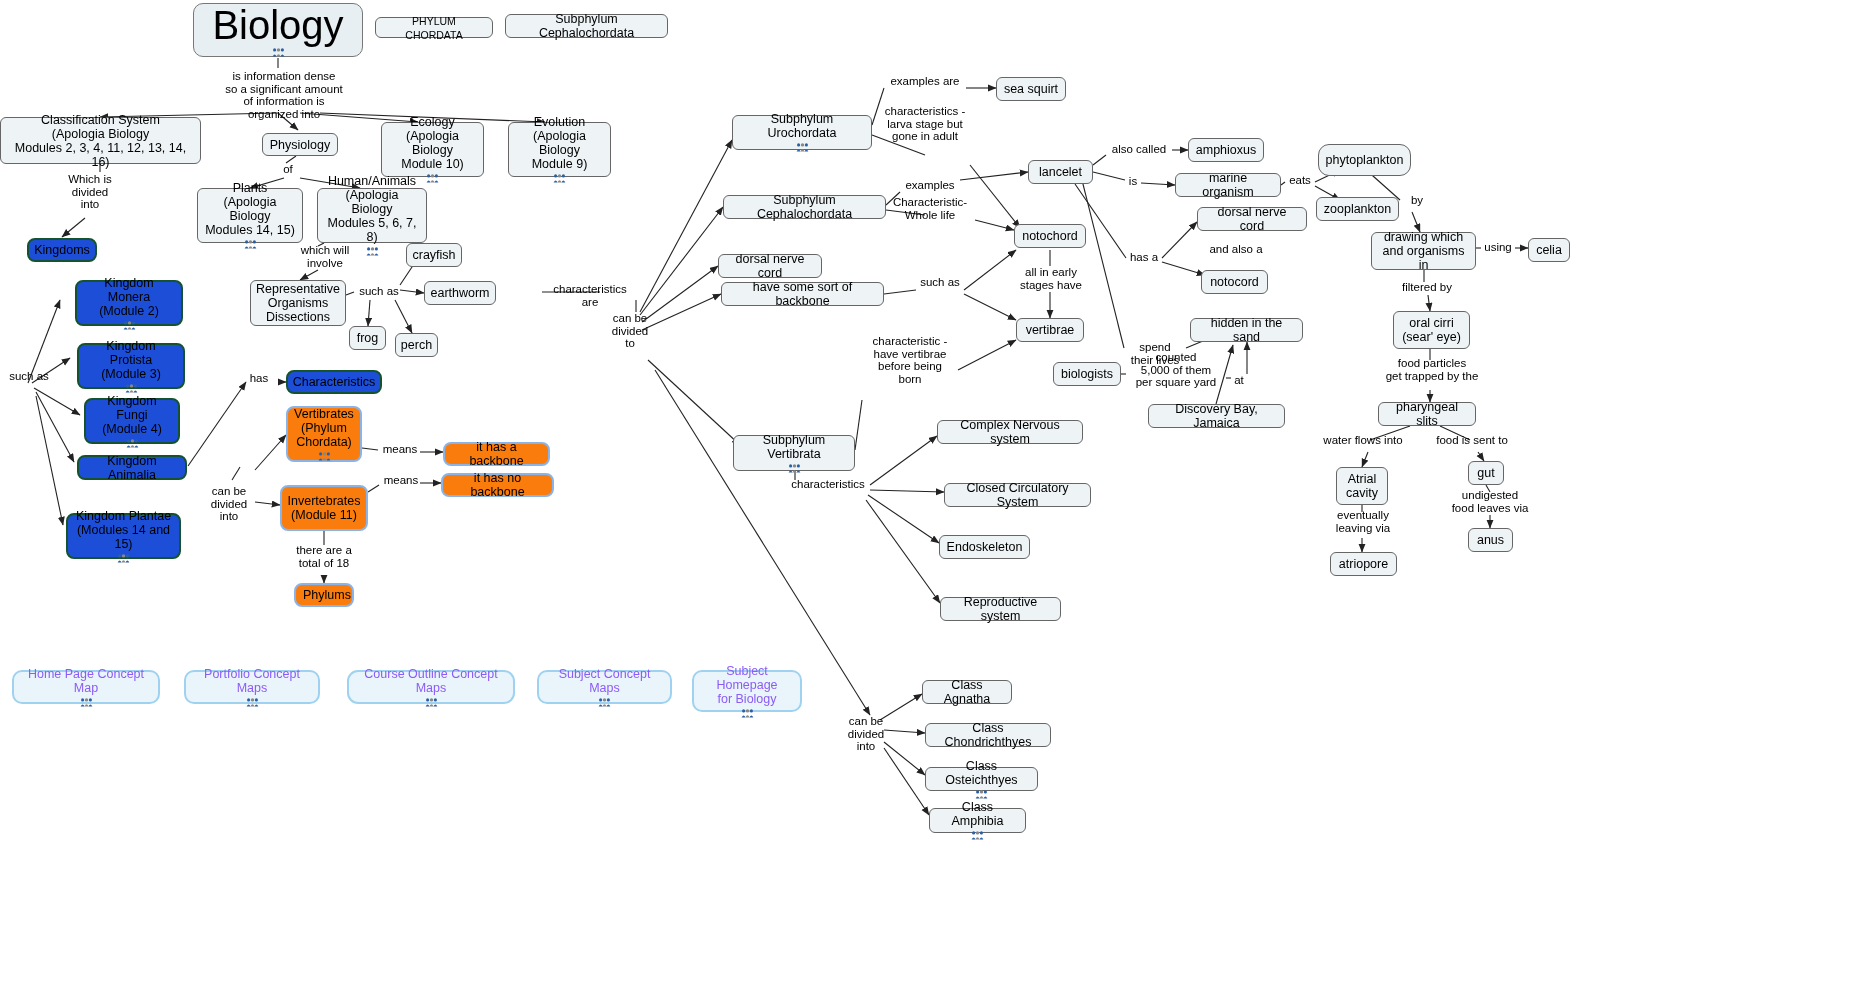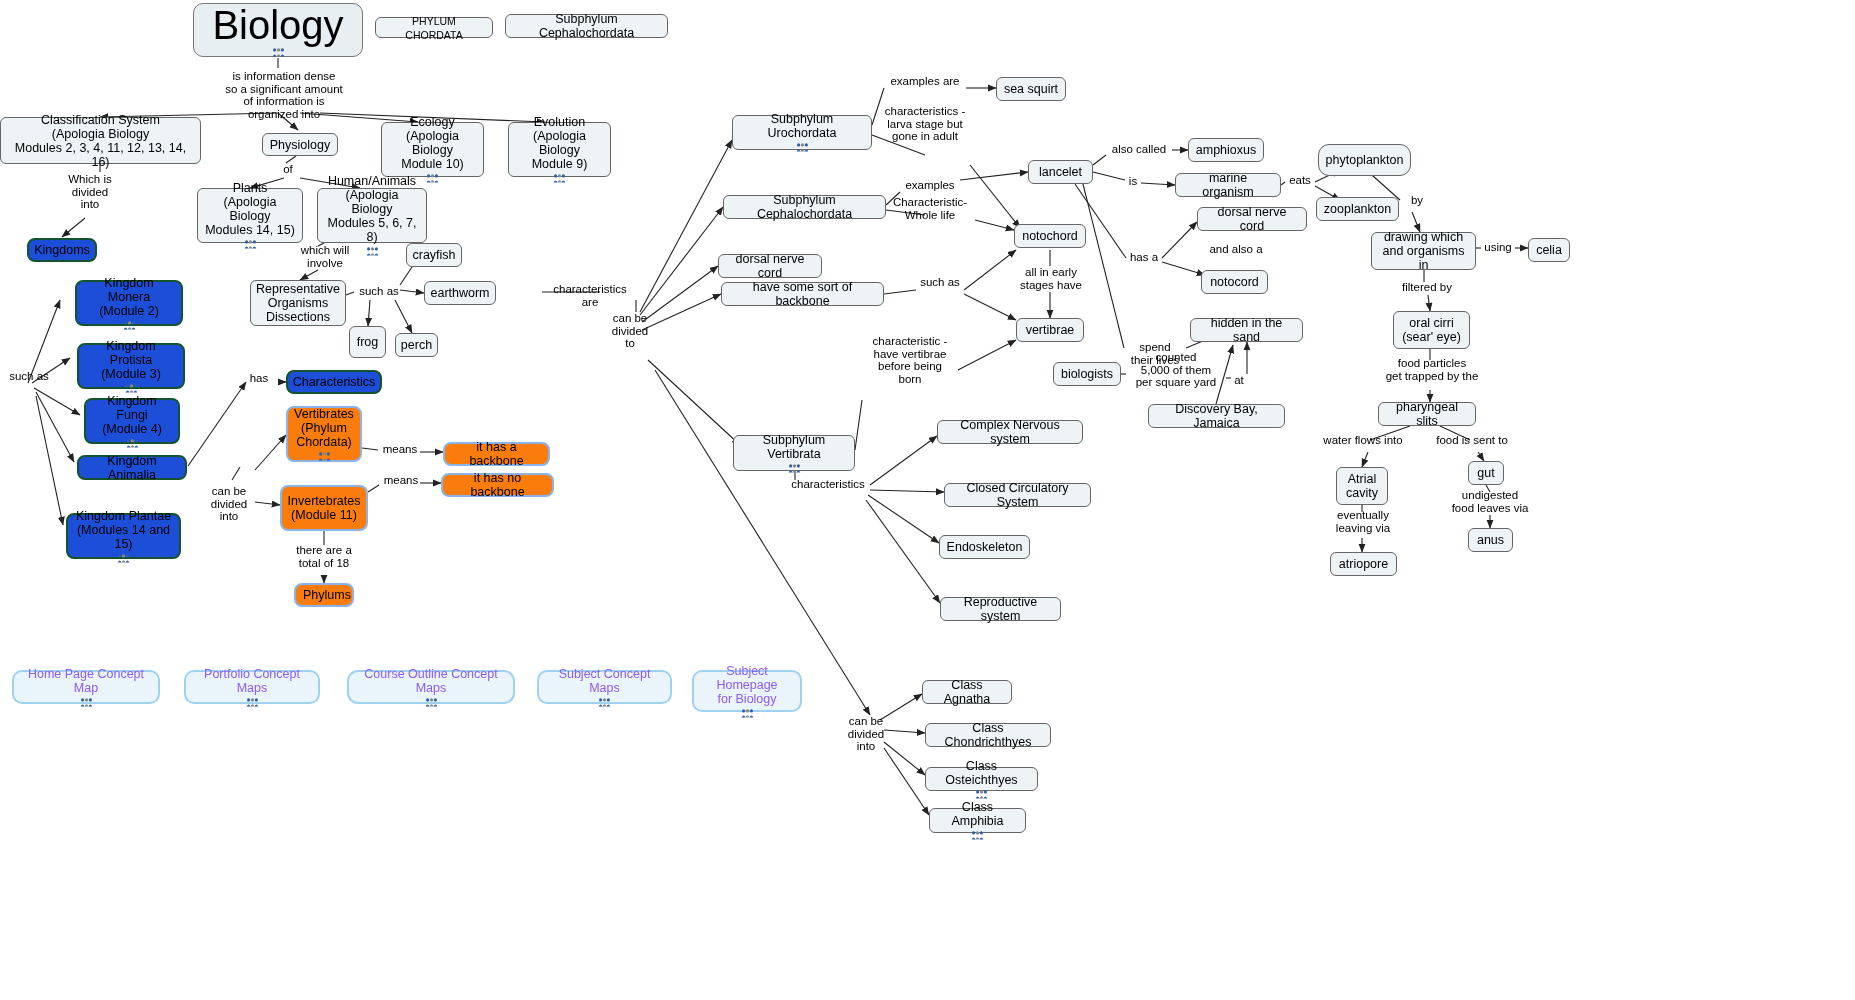--- a/index.html
+++ b/index.html
@@ -217,21 +217,21 @@
           <path d="M1 14 q3 -6 6 0 z" fill="#2a5fa5"></path>
           <path d="M13 14 q3 -6 6 0 z" fill="#2a5fa5"></path>
           <path d="M6.8 14 q3.2 -7 6.4 0 z" fill="#888"></path>
         </svg></span></div>
     <div class="node red" style="left: 27px; top: 238px; width: 70px; height: 24px;"><span>Kingdoms</span></div>
     <div class="node plain" style="left: 250px; top: 280px; width: 96px; height: 46px;"><span>Representative
 Organisms
 Dissections</span></div>
     <div class="node plain" style="left: 406px; top: 243px; width: 56px; height: 24px;"><span>crayfish</span></div>
     <div class="node plain" style="left: 424px; top: 281px; width: 72px; height: 24px;"><span>earthworm</span></div>
-    <div class="node plain" style="left: 349px; top: 326px; width: 37px; height: 32px;"><span>frog</span></div>
+    <div class="node plain" style="left: 349px; top: 326px; width: 37px; height: 24px;"><span>frog</span></div>
     <div class="node plain" style="left: 395px; top: 333px; width: 43px; height: 24px;"><span>perch</span></div>
     <div class="node red" style="left: 75px; top: 280px; width: 108px; height: 46px;"><span>Kingdom Monera
 (Module 2)</span><span><svg class="ic" viewBox="0 0 20 16" xmlns="http://www.w3.org/2000/svg">
           <circle cx="4" cy="4" r="2.4" fill="#2a5fa5"></circle>
           <circle cx="16" cy="4" r="2.4" fill="#2a5fa5"></circle>
           <circle cx="10" cy="4" r="2.6" fill="#888"></circle>
           <path d="M1 14 q3 -6 6 0 z" fill="#2a5fa5"></path>
           <path d="M13 14 q3 -6 6 0 z" fill="#2a5fa5"></path>
           <path d="M6.8 14 q3.2 -7 6.4 0 z" fill="#888"></path>
         </svg></span></div>

